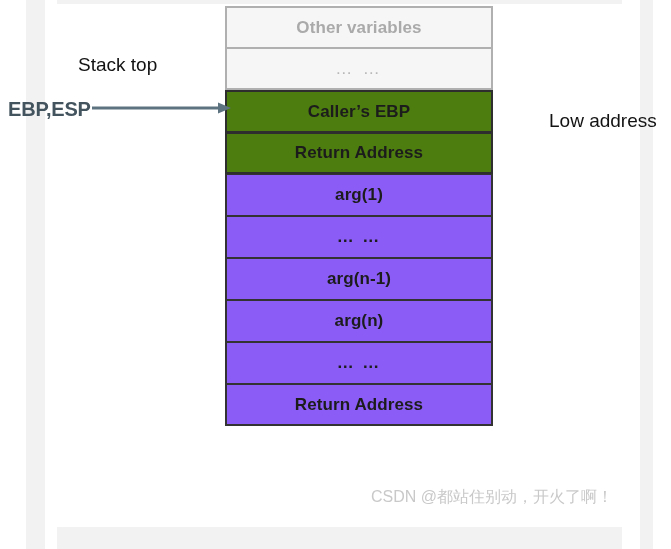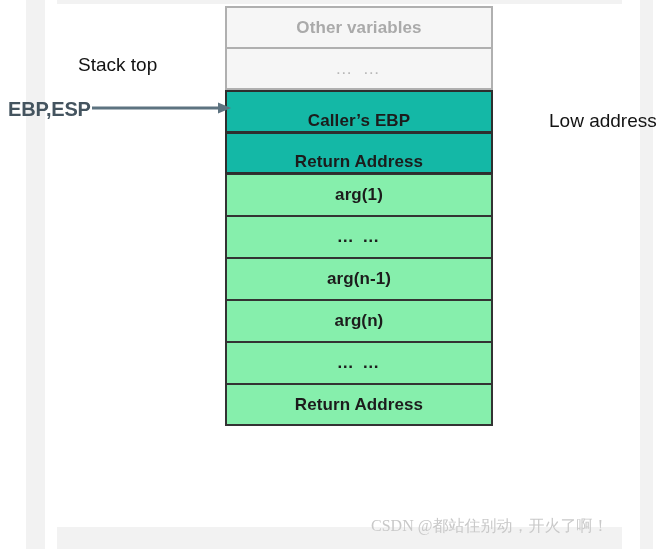--- a/index.html
+++ b/index.html
@@ -68,29 +68,28 @@
     border-bottom-width: 1px;
     color: #aaaaaa;
     font-size: 17px;
   }
   .row.faded.second {
     border-top-width: 1px;
     border-bottom-width: 2px;
   }
   
   .row.cream {
-    background: #14b8a6;
+    background: #4d7c0f;
     border: 2px solid #2e2e2e;
     border-bottom-width: 1px;
-    align-items: flex-end;
   }
   .row.cream.last-cream { border-bottom-width: 2px; }
   
   .row.blue {
-    background: #86efac;
+    background: #8b5cf6;
     border: 2px solid #333333;
     border-top-width: 1px;
     border-bottom-width: 1px;
   }
   .row.blue.first-blue { border-top-width: 1px; }
   .row.blue.last-blue  { border-bottom-width: 2px; }
 
   .dots {
     display: inline-block;
     letter-spacing: 2px;
@@ -131,25 +130,25 @@
   }
   #ptr-arrow {
     margin-left: 1px;
     display: block;
   }
 
   
   #watermark {
     position: absolute;
     left: 371px;
-    top: 516px;
+    top: 487px;
     font-size: 16px;
     color: #c9c9c9;
     white-space: nowrap;
-    font-family: Liberation Serif, serif;
+    font-family: Liberation Sans, sans-serif;
   }
 </style>
 </head>
 <body>
 
 <div id="canvas">
 
   <div class="band-white" id="band-a"></div>
   <div class="band-white" id="band-b"></div>
   <div class="band-white" id="band-c"></div>

